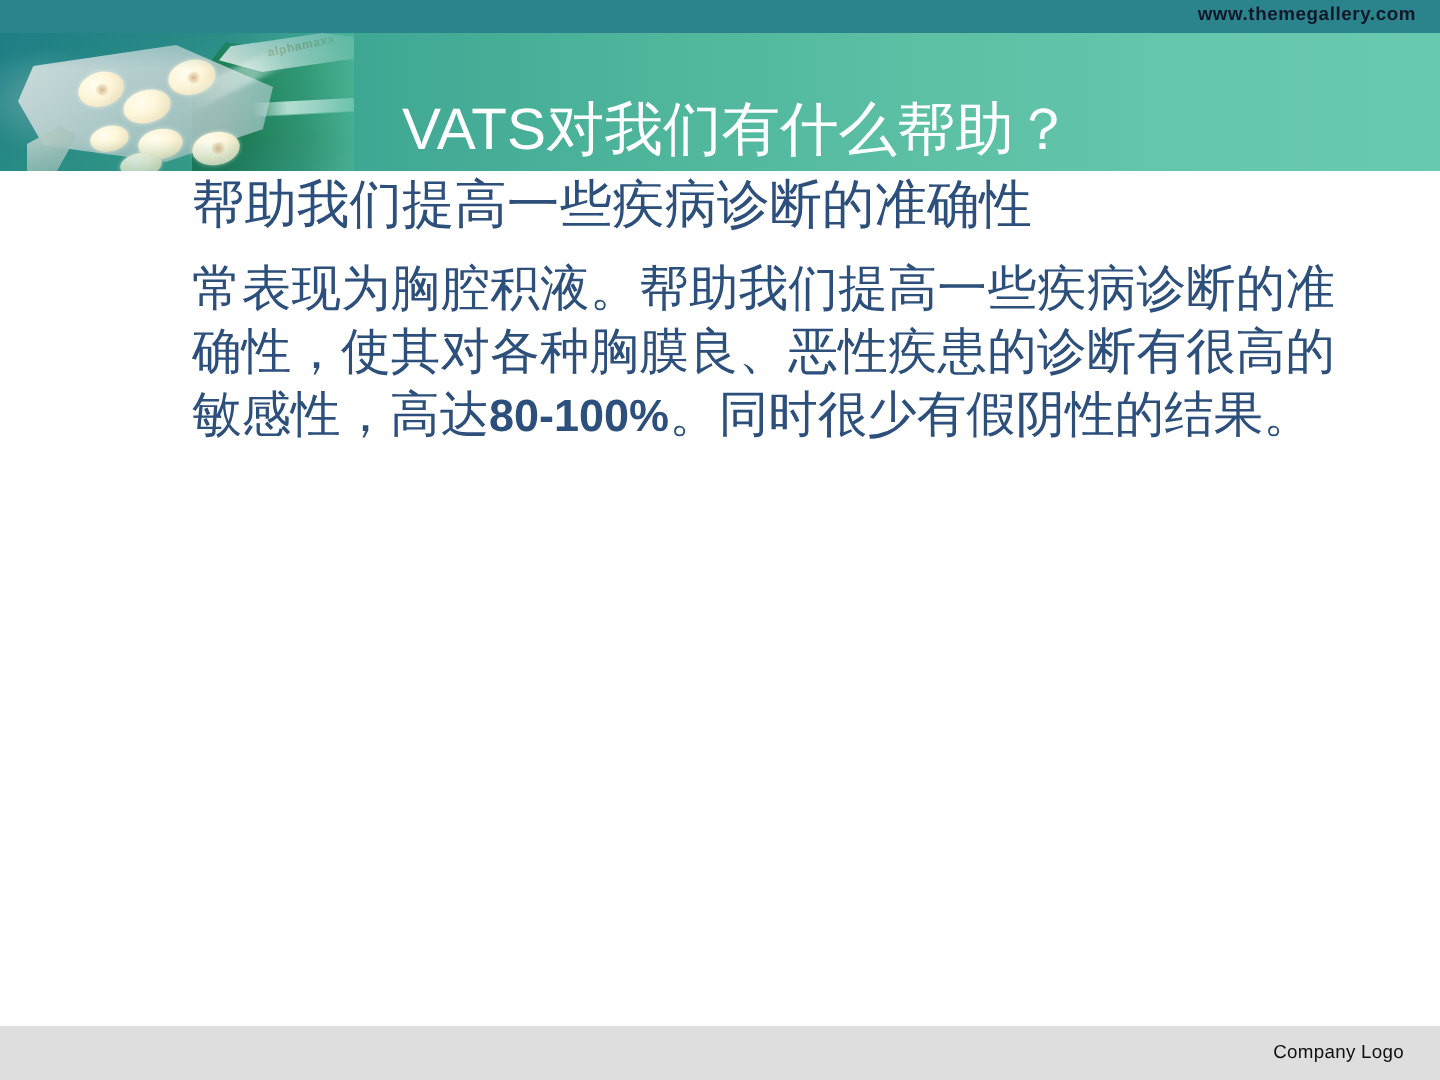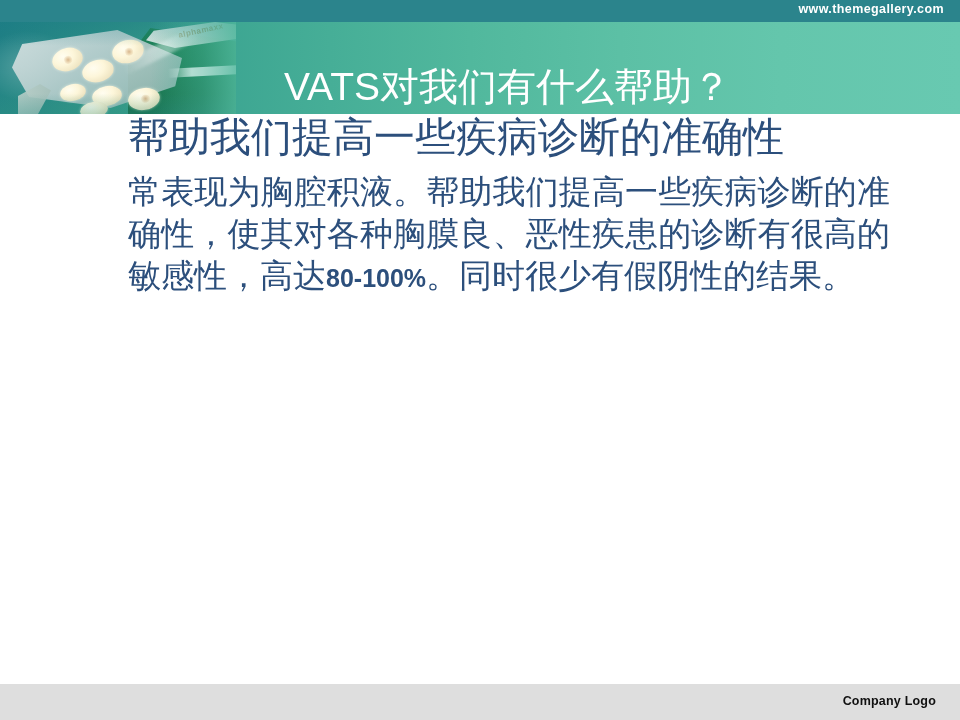--- a/index.html
+++ b/index.html
@@ -32,21 +32,21 @@
     height: 22px;
     background: #2b848c;
     box-sizing: border-box;
   }
   .topbar-url {
     position: absolute;
     right: 16px;
     top: 2px;
     font-size: 12.5px;
     font-weight: bold;
-    color: #ffffff;
+    color: #0f172a;
     letter-spacing: 0.4px;
     font-family: "Liberation Sans", sans-serif;
     white-space: nowrap;
   }
 
   
   .banner {
     position: absolute;
     left: 0; top: 22px;
     width: 960px;
@@ -180,21 +180,20 @@
     position: absolute;
     left: 268px;
     top: 42px;
     font-size: 39px;
     line-height: 46px;
     color: #ffffff;
     font-family: "Liberation Sans", sans-serif;
     font-weight: normal;
     white-space: nowrap;
     letter-spacing: 0px;
-    margin-left: 16px;
   }
   .banner-title .latin {
     font-family: "Liberation Sans", sans-serif;
   }
 
   
   .body-area {
     position: absolute;
     left: 0; top: 114px;
     width: 960px;
@@ -203,56 +202,56 @@
   }
   .content {
     position: absolute;
     left: 128px;
     top: 114px;
     width: 770px;
     color: #2c4f7c;
     font-family: "DejaVu Serif", serif;
   }
   .lead-line {
-    font-size: 41px;
+    font-size: 35px;
     line-height: 47px;
     color: #2c4f7c;
     white-space: nowrap;
     font-family: "DejaVu Serif", serif;
   }
   .para {
     margin-top: 10px;
     font-size: 33px;
     line-height: 42px;
     color: #2c4f7c;
     width: 762px;
     text-align: justify;
     text-justify: inter-character;
     font-family: "DejaVu Serif", serif;
   }
   .para .pct {
     font-family: "Liberation Sans", sans-serif;
     font-weight: bold;
-    font-size: 25px;
+    font-size: 30px;
   }
 
   
   .footer {
     position: absolute;
     left: 0; top: 684px;
     width: 960px;
     height: 36px;
     background: #dedede;
   }
   .footer-logo {
     position: absolute;
     right: 24px;
     top: 10px;
     font-size: 12.5px;
-    font-weight: bold;
+    font-weight: normal;
     color: #101010;
     font-family: "Liberation Sans", sans-serif;
     letter-spacing: 0.2px;
     white-space: nowrap;
   }
 </style>
 </head>
 <body>
 
 <div class="slide">

